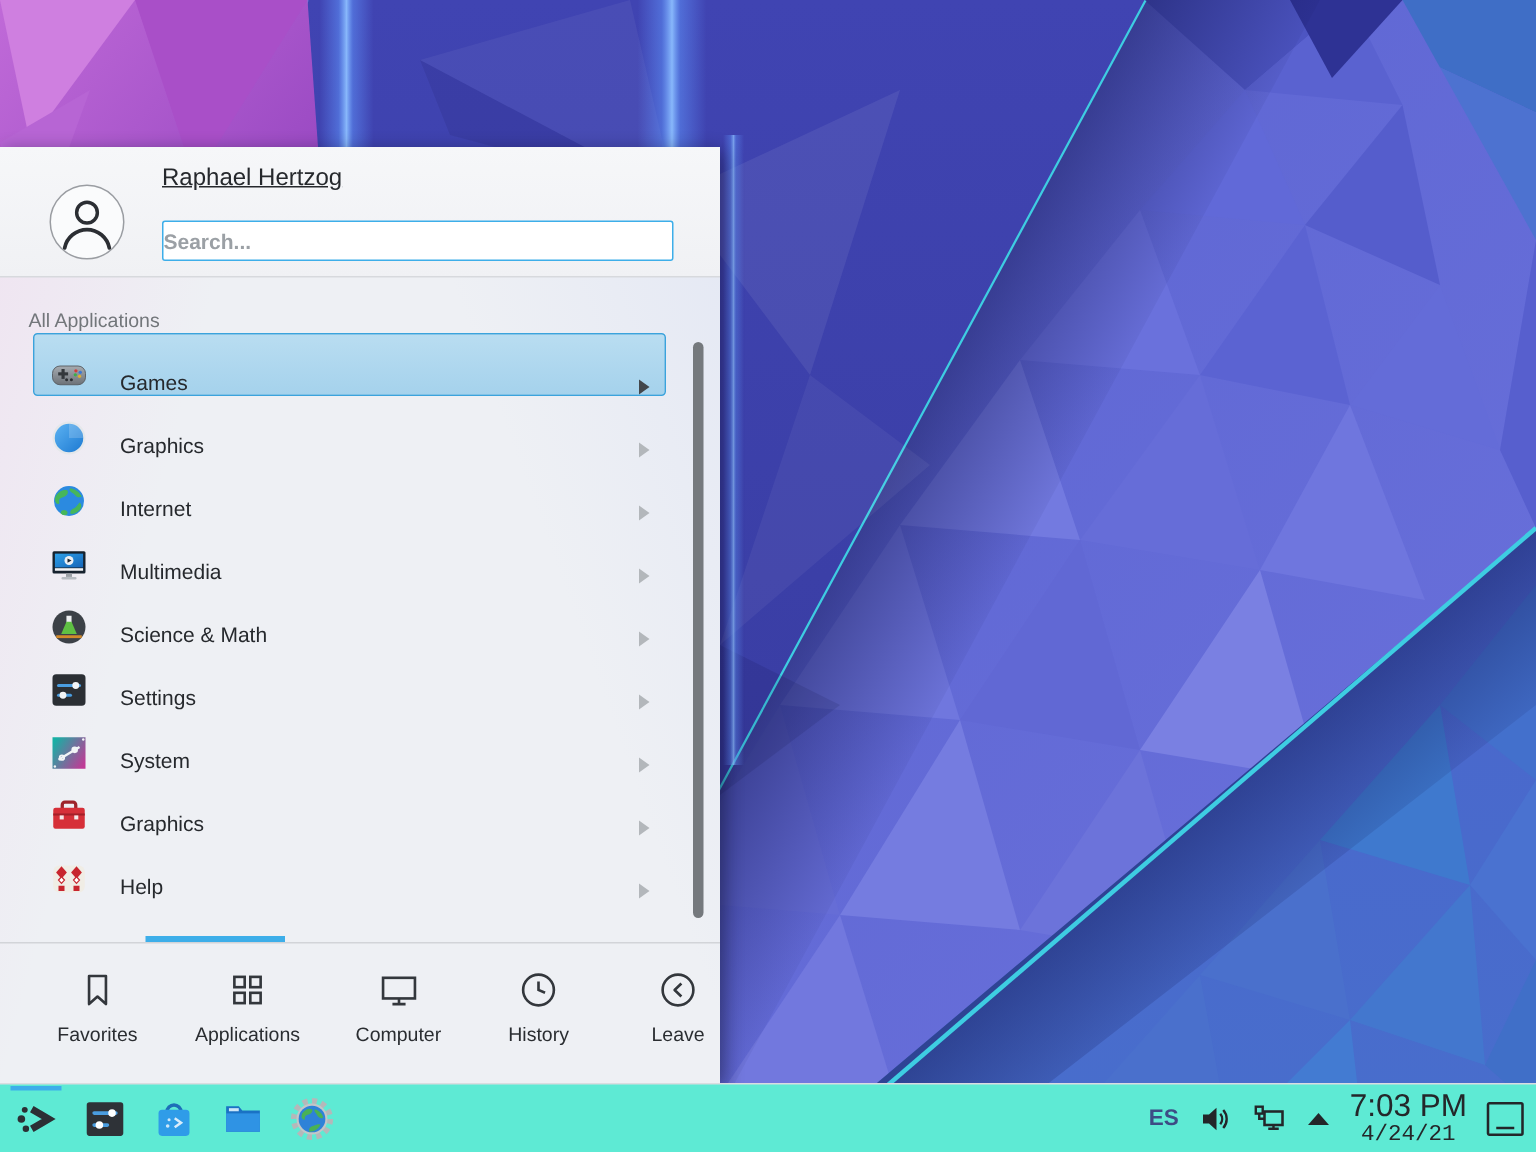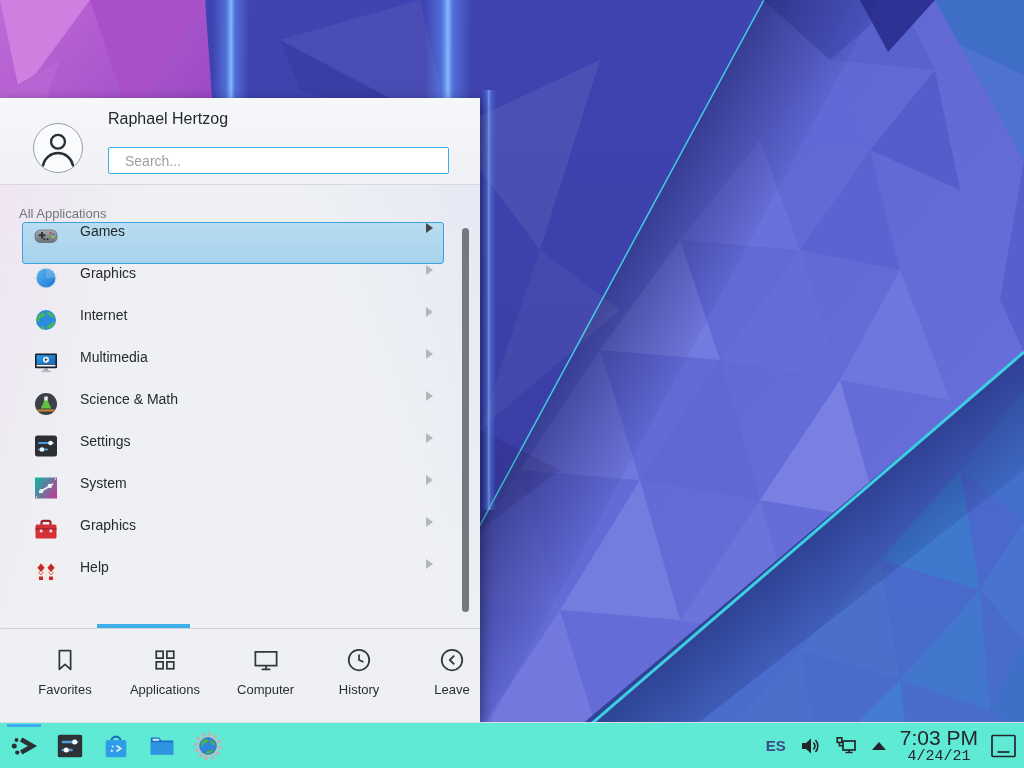--- a/index.html
+++ b/index.html
@@ -13,30 +13,30 @@
       linear-gradient(105deg, rgba(242,205,235,0.35) 0%, rgba(242,205,235,0) 26%),
       linear-gradient(250deg, rgba(205,214,244,0.30) 0%, rgba(205,214,244,0) 30%),
       #eef0f4;
     border-radius:0 4px 0 0;
     box-shadow:3px 3px 12px rgba(10,10,40,0.45);}
   .lheader{position:absolute;left:0;top:0;width:100%;height:87px;
     background:linear-gradient(#f6f7f9,#f0f1f4);border-bottom:1px solid #d7d9dd;box-sizing:border-box;}
   .avatar{position:absolute;left:33px;top:25px;width:50px;height:50px;border-radius:50%;
     background:#fafbfc;border:1px solid #9a9da2;box-sizing:border-box;cursor:pointer;}
   .avatar svg{position:absolute;left:0;top:0;}
-  .uname{position:absolute;left:108px;top:12px;font-size:16px;color:#26292d;}
+  .uname{position:absolute;left:108px;top:12px;font-size:16px;color:#26292d;text-decoration:underline;}
   .searchwrap{position:absolute;left:108px;top:49px;width:341px;height:27px;}
   .searchwrap input{width:100%;height:100%;box-sizing:border-box;border:1px solid #3daee9;
     border-radius:2px;background:#fff;font-family:"Liberation Sans",sans-serif;
-    font-size:14px;color:#26292d;padding:0 16px;outline:none;}
+    font-size:14px;color:#26292d;padding:0 0;outline:none;font-weight:bold;}
   .searchwrap input::placeholder{color:#9ba0a5;}
   .sectionlabel{position:absolute;left:19px;top:108px;font-size:13px;color:#72767a;}
 
   .cats{position:absolute;left:22px;top:124px;width:422px;height:406px;overflow:hidden;}
-  .row{position:relative;height:42px;display:flex;align-items:flex-start;cursor:pointer;
+  .row{position:relative;height:42px;display:flex;align-items:flex-end;cursor:pointer;
     border:1px solid transparent;border-radius:3px;box-sizing:border-box;}
   .row.selected{background:linear-gradient(#b9ddf1,#a5d2ec);border-color:#3ba3dc;}
   .cicon{width:26px;height:26px;margin-left:10px;flex:0 0 auto;}
   .cicon svg{display:block;}
   .clabel{margin-left:21px;font-size:14px;color:#26292d;flex:1 1 auto;}
   .arr{width:0;height:0;border-top:5px solid transparent;border-bottom:5px solid transparent;
     border-left:7px solid #b3b7bb;margin-right:10px;flex:0 0 auto;}
   .row.selected .arr{border-left-color:#43474c;}
 
   .vscroll{position:absolute;left:462px;top:130px;width:7px;height:384px;border-radius:3.5px;

